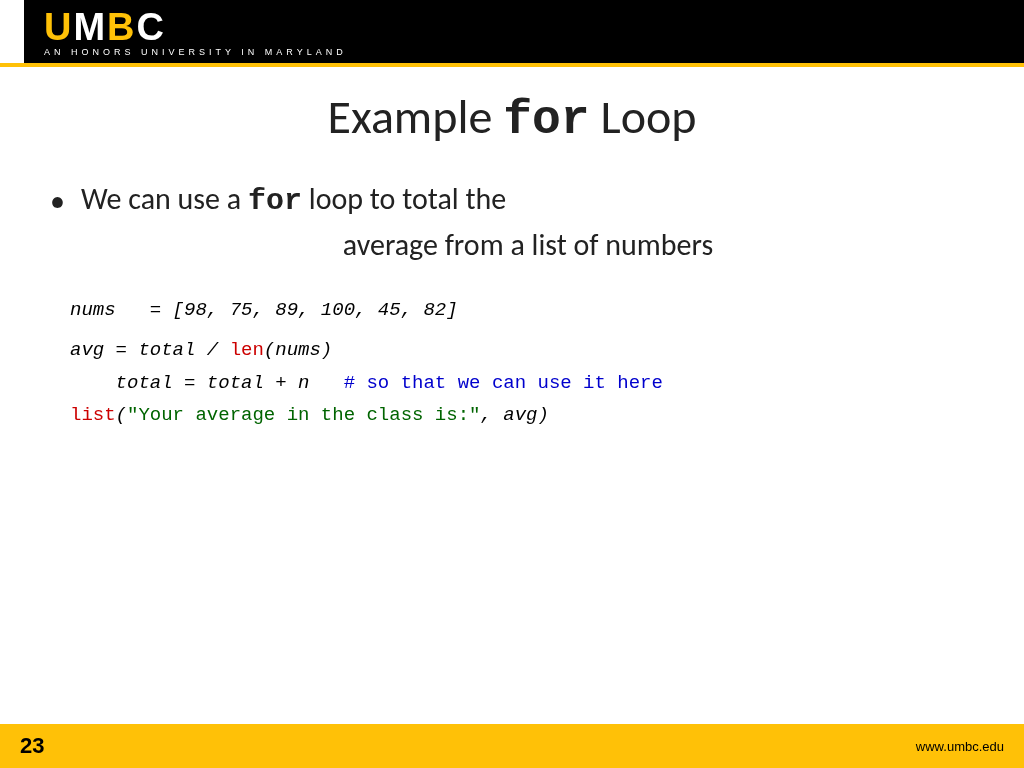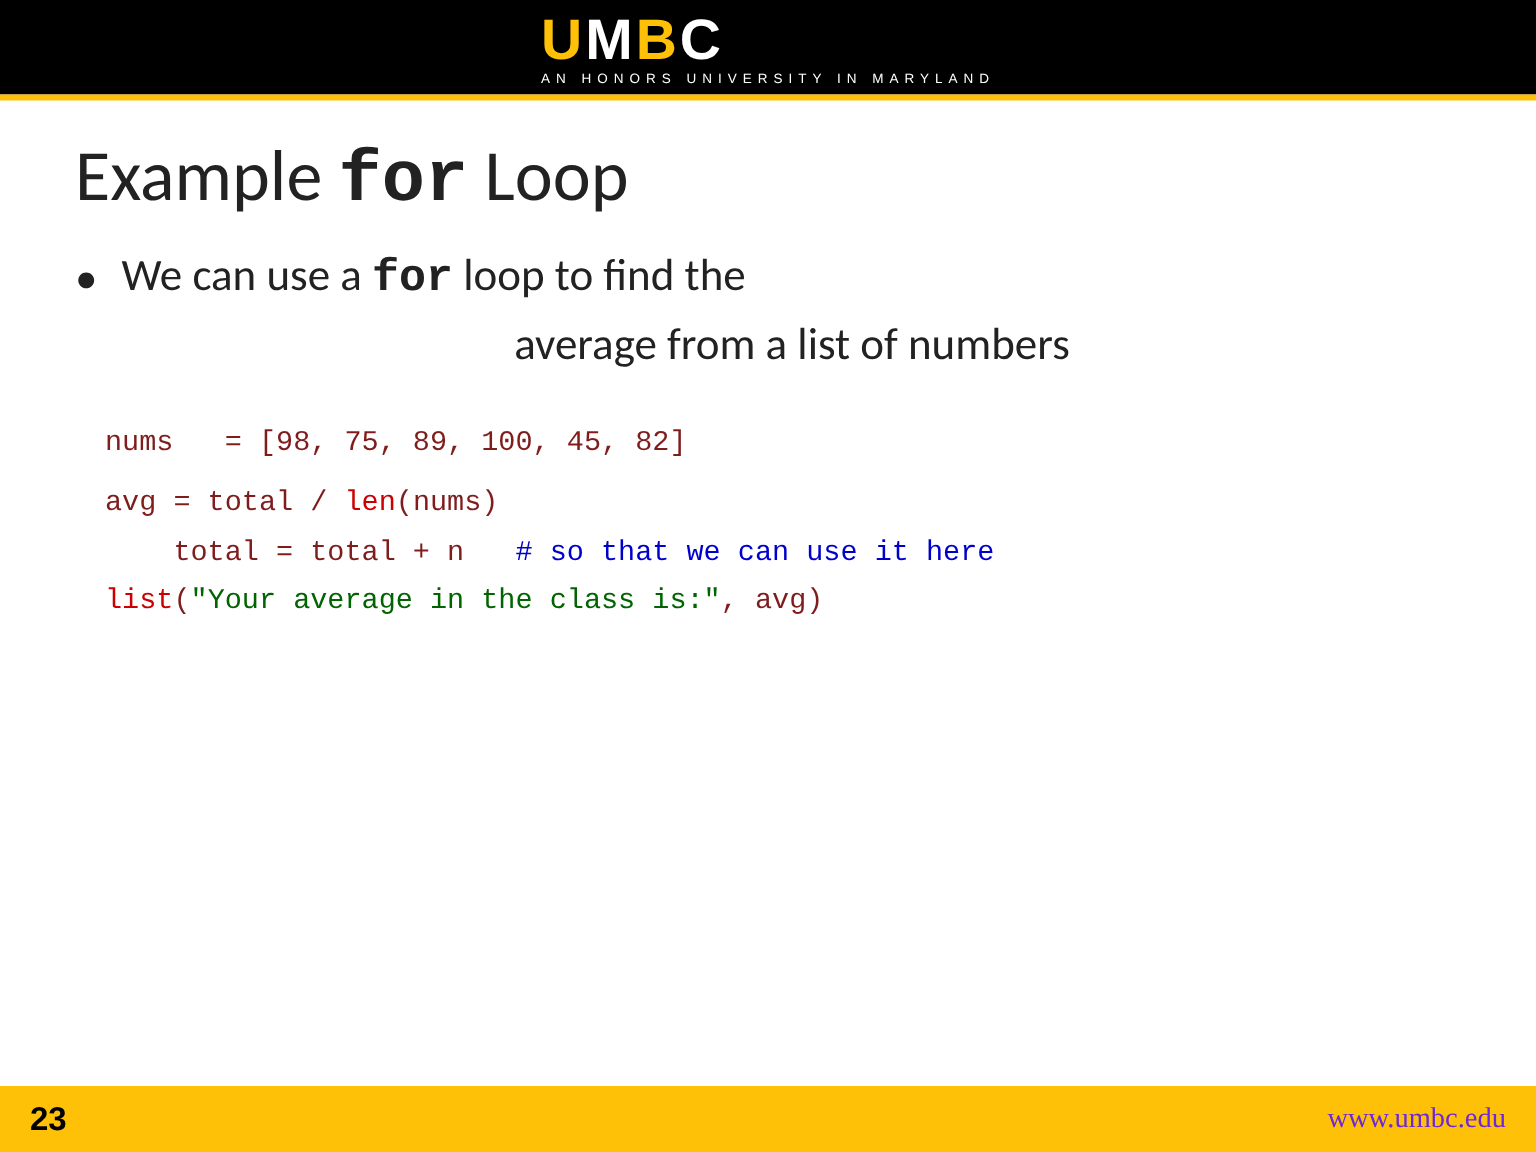--- a/index.html
+++ b/index.html
@@ -13,21 +13,22 @@
       display: flex;
       flex-direction: column;
     }
 
     
     .header {
       background: #000;
       padding: 8px 20px 6px 20px;
       display: flex;
       flex-direction: column;
-      align-items: center;
+      align-items: flex-start;
+      margin-left: 24px;
     }
 
     .umbc-logo {
       display: flex;
       flex-direction: column;
       line-height: 1;
     }
 
     .umbc-text {
       font-size: 38px;
@@ -59,24 +60,25 @@
 
     
     .main-content {
       flex: 1;
       padding: 20px 50px 10px 50px;
       display: flex;
       flex-direction: column;
     }
 
     .slide-title {
+      text-align: center;
       font-size: 48px;
       font-weight: normal;
       color: #222;
-      margin-bottom: 16px;
+      margin-bottom: 32px;
       font-family: 'Calibri', Arial, sans-serif;
     }
 
     .slide-title .keyword {
       font-family: 'Courier New', monospace;
       font-weight: bold;
     }
 
     .bullet-section {
       margin-bottom: 20px;
@@ -121,21 +123,21 @@
       margin-top: 10px;
       margin-left: 20px;
       line-height: 1.7;
     }
 
     .code-line {
       display: block;
       white-space: pre;
     }
 
-    .code-black { color: #7f1d1d; }
+    .code-black { color: #000000; font-style: italic; }
     .code-blue { color: #00008b; }
     .code-green { color: #006400; }
     .code-red { color: #cc0000; }
     .code-comment { color: #0000cd; }
 
     .code-section-gap {
       display: block;
       height: 8px;
     }
 
@@ -151,23 +153,23 @@
     }
 
     .footer-page {
       font-size: 22px;
       font-weight: bold;
       color: #000;
       font-family: Arial, sans-serif;
     }
 
     .footer-url {
-      font-size: 19px;
-      color: #6d28d9;
-      font-family: Liberation Serif, serif;
+      font-size: 13px;
+      color: #000000;
+      font-family: Liberation Sans, sans-serif;
     }
   </style>
 </head>
 <body>
 
 <div class="header">
   <div class="umbc-logo">
     <div class="umbc-text">
       <span class="umbc-u">U</span><span class="umbc-m">M</span><span class="umbc-b">B</span><span class="umbc-c">C</span>
     </div>
@@ -180,21 +182,21 @@
 <div class="main-content">
 
   <div class="slide-title">
     <span>Example </span><span class="keyword">for</span><span>   Loop</span>
   </div>
 
   <div class="bullet-section">
     <div class="bullet-text">
       <span class="bullet-dot">•</span>
       <span class="bullet-content">
-        <span>We can use a </span><span class="keyword">for</span><span>  loop to find the</span>
+        <span>We can use a </span><span class="keyword">for</span><span>  loop to total the</span>
       </span>
     </div>
     <div class="bullet-line2">average from a list of numbers</div>
   </div>
 
   <div class="code-block">
     <span class="code-line code-black">nums   = [98, 75, 89, 100, 45, 82]</span>
     <span class="code-section-gap"></span>
     <span class="code-line"><span class="code-black">avg = total / </span><span class="code-red">len</span><span class="code-black">(nums)</span></span>
     <span class="code-line"><span class="code-black">    total = total + n   </span><span class="code-comment"># so that we can use it here</span></span>

